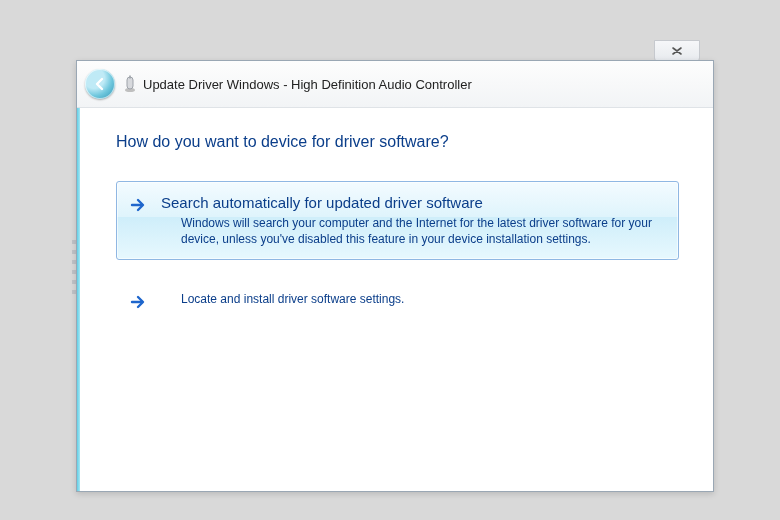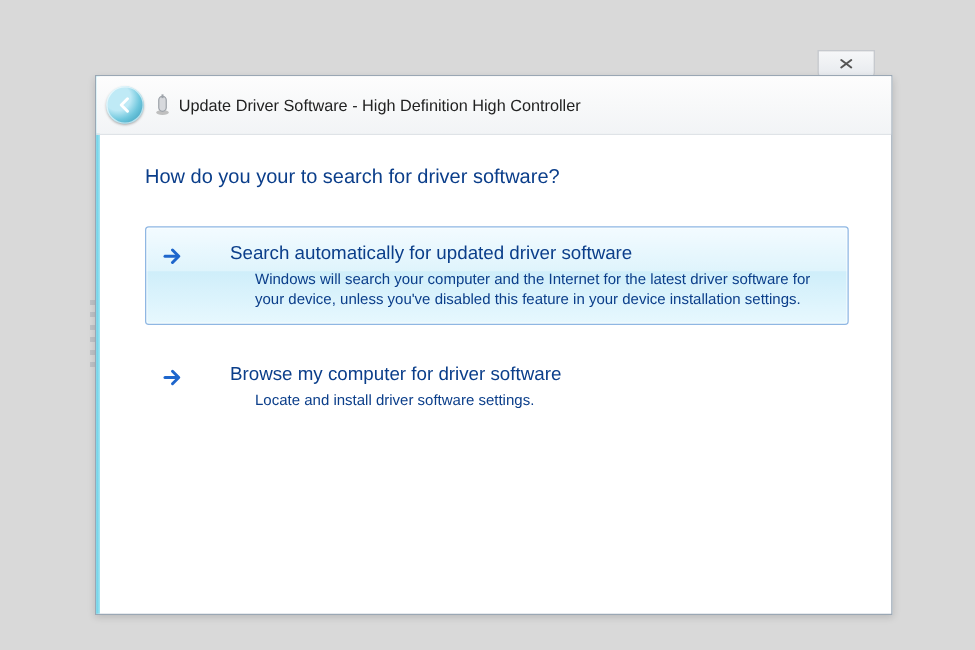--- a/index.html
+++ b/index.html
@@ -10,21 +10,21 @@
   .wizard{position:absolute;left:76px;top:60px;width:636px;height:430px;border:1px solid #9aa7b4;background:#fff;box-shadow:0 2px 6px rgba(0,0,0,0.15);}
   .wleft{position:absolute;left:0;top:0;width:3px;height:100%;background:linear-gradient(90deg,#62cfe6,#a7e6f3);}
   .whead{position:relative;height:46px;border-bottom:1px solid #dfe3e7;background:linear-gradient(#fdfdfd,#f2f4f6);}
   .backbtn{position:absolute;left:8px;top:8px;width:30px;height:30px;border-radius:50%;background:radial-gradient(circle at 30% 30%,#bfeaf6 0 35%,#6fc7dd 60%,#2a8fb0 100%);box-shadow:inset 0 0 0 1px rgba(255,255,255,.6),0 1px 2px rgba(0,0,0,.3);display:flex;align-items:center;justify-content:center;cursor:default;}
   .backbtn svg{display:block;}
   .devico{position:absolute;left:46px;top:14px;width:14px;height:18px;}
   .devico svg{display:block;}
   .wtitle{position:absolute;left:66px;top:16px;font-size:13px;color:#222;}
   .wbody{position:absolute;left:3px;right:0;top:46px;bottom:0;padding:26px 34px 0 36px;box-sizing:border-box;}
   .heading{color:#0b3e8a;font-size:16px;margin-bottom:30px;}
-  .opt{position:relative;margin:0 0 18px 0;border:1px solid transparent;border-radius:3px;padding:12px 14px 12px 67px;cursor:default;}
+  .opt{position:relative;margin:0 0 18px 0;border:1px solid transparent;border-radius:3px;padding:12px 14px 12px 44px;cursor:default;}
   .opt .arrow{position:absolute;left:12px;top:14px;width:18px;height:18px;}
   .opt .arrow svg{display:block;}
   .opt-title{color:#0b3e8a;font-size:15px;margin-bottom:4px;}
   .opt-desc{color:#0b3e8a;font-size:12px;line-height:1.35;margin-left:20px;}
   .opt-sel{border-color:#8fb7e3;background:linear-gradient(#f3fbff,#dff4fc 45%,#cfeefa 46%,#e7f8fe);box-shadow:0 0 0 1px rgba(255,255,255,.6) inset;}
 </style>
 </head>
 <body>
 
 <div class="stage">
@@ -50,43 +50,42 @@
           </svg>
         </span>
       </div>
       <span class="devico">
         <svg width="14" height="18" viewBox="0 0 14 18">
           <ellipse cx="7" cy="15" rx="5" ry="2" fill="#bfbfbf"></ellipse>
           <rect x="4" y="2" width="6" height="12" rx="3" fill="#d7d9dd" stroke="#9ea3aa"></rect>
           <rect x="6.2" y="0.5" width="1.6" height="3" fill="#9ea3aa"></rect>
         </svg>
       </span>
-      <span class="wtitle">Update Driver Software - High Definition High Controller</span>
+      <span class="wtitle">Update Driver Windows - High Definition Audio Controller</span>
     </div>
 
     <div class="wbody">
-      <div class="heading">How do you your to search for driver software?</div>
+      <div class="heading">How do you want to device for driver software?</div>
 
       <div class="opt opt-sel">
         <span class="arrow">
           <svg width="18" height="18" viewBox="0 0 18 18">
             <path d="M3 9 H13" stroke="#1e66cc" stroke-width="2.4" stroke-linecap="round"></path>
             <path d="M9 4 L14 9 L9 14" fill="none" stroke="#1e66cc" stroke-width="2.4" stroke-linecap="round" stroke-linejoin="round"></path>
           </svg>
         </span>
         <div class="opt-title">Search automatically for updated driver software</div>
         <div class="opt-desc">Windows will search your computer and the Internet for the latest driver software for your device, unless you've disabled this feature in your device installation settings.</div>
       </div>
 
       <div class="opt">
         <span class="arrow">
           <svg width="18" height="18" viewBox="0 0 18 18">
             <path d="M3 9 H13" stroke="#1e66cc" stroke-width="2.4" stroke-linecap="round"></path>
             <path d="M9 4 L14 9 L9 14" fill="none" stroke="#1e66cc" stroke-width="2.4" stroke-linecap="round" stroke-linejoin="round"></path>
           </svg>
         </span>
-        <div class="opt-title">Browse my computer for driver software</div>
         <div class="opt-desc">Locate and install driver software settings.</div>
       </div>
 
     </div>
   </div>
 </div>
 
 </body></html>

